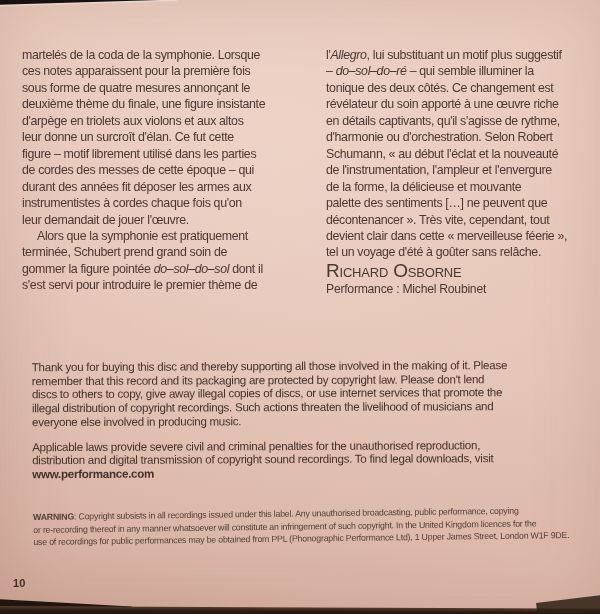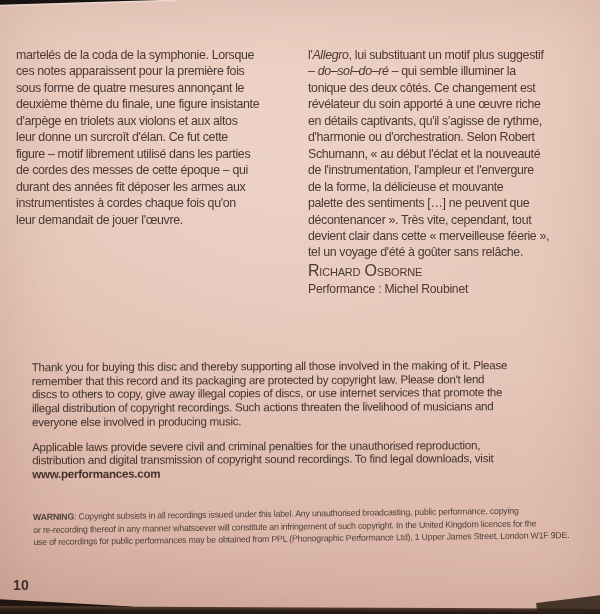--- a/index.html
+++ b/index.html
@@ -5,32 +5,32 @@
   html,body{margin:0;padding:0;background:#888;}
   .photo{
     position:relative;width:600px;height:614px;overflow:hidden;
     font-family:"Liberation Sans","DejaVu Sans",sans-serif;
     background:
       radial-gradient(ellipse 130% 110% at 45% 25%, rgba(255,242,232,0.30), rgba(255,255,255,0) 62%),
       linear-gradient(196deg,#e9c9bb 0%,#e3c2b4 50%,#dab4a6 86%,#d0a89a 100%);
     box-shadow:inset 0 0 70px rgba(115,68,48,0.16);
   }
   
-  .cols{position:absolute;top:47px;left:16px;right:10px;display:flex;gap:16px;}
+  .cols{position:absolute;top:47px;left:22px;right:10px;display:flex;gap:28px;}
   .col{flex:0 0 auto;}
   .col.left{width:276px;}
   .col.right{width:268px;}
   .fr{
     margin:0;white-space:pre;font-size:12.4px;line-height:16.45px;
     color:#4b3833;letter-spacing:-0.35px;
   }
   .fr .it{font-style:italic;margin-top:10px;}
   .indent{text-indent:15px;}
   .author{
-    margin:2px 0 0 0;font-variant:small-caps;font-size:16px;line-height:16px;
+    margin:2px 0 0 0;font-variant:small-caps;font-size:19px;line-height:16px;
     color:#4b3833;letter-spacing:-0.2px;white-space:pre;
   }
   .trans{
     margin:3px 0 0 0;font-size:12.2px;line-height:15px;color:#4b3833;
     letter-spacing:-0.25px;white-space:pre;
   }
   
   .english{position:absolute;top:359px;left:32px;width:562px;transform:rotate(-0.25deg);}
   .en{
     margin:0;white-space:pre;font-size:11.6px;line-height:13.7px;
@@ -39,21 +39,21 @@
   .en.legal{margin-top:11px;}
   .b{font-weight:bold;}
   
   .warning{
     position:absolute;top:511px;left:33px;width:560px;margin:0;
     white-space:pre;font-size:8.8px;line-height:12.5px;color:#51403a;
     letter-spacing:-0.22px;transform:rotate(-0.75deg);transform-origin:left top;
   }
   
   .pagenum{
-    position:absolute;left:13px;top:577px;font-size:14px;font-weight:bold;
+    position:absolute;left:13px;top:577px;font-size:11px;font-weight:bold;
     color:#40302a;letter-spacing:0.2px;
   }
   
   .edge{position:absolute;z-index:5;}
   .edge-top{
     top:-4px;left:-8px;width:186px;height:9px;background:#171210;
     transform:rotate(-1.7deg);transform-origin:left center;
     box-shadow:0 2px 2px -1px rgba(255,252,248,0.6);
   }
   .edge-bottom-line{
@@ -81,20 +81,24 @@
 ces notes apparaissent pour la première fois
 sous forme de quatre mesures annonçant le
 deuxième thème du finale, une figure insistante
 d'arpège en triolets aux violons et aux altos
 leur donne un surcroît d'élan. Ce fut cette
 figure – motif librement utilisé dans les parties
 de cordes des messes de cette époque – qui
 durant des années fit déposer les armes aux
 instrumentistes à cordes chaque fois qu'on
 leur demandait de jouer l'œuvre.</p>
+      <p class="fr indent"><span>Alors que la symphonie est pratiquement
+terminée, Schubert prend grand soin de
+gommer la figure pointée </span><span class="it">do–sol–do–sol</span><span> dont il
+s'est servi pour introduire le premier thème de</span></p>
     </div>
     <div class="col right">
       <p class="fr"><span>l'</span><span class="it">Allegro</span><span>, lui substituant un motif plus suggestif
 – </span><span class="it">do–sol–do–ré</span><span> – qui semble illuminer la
 tonique des deux côtés. Ce changement est
 révélateur du soin apporté à une œuvre riche
 en détails captivants, qu'il s'agisse de rythme,
 d'harmonie ou d'orchestration. Selon Robert
 Schumann, « au début l'éclat et la nouveauté
 de l'instrumentation, l'ampleur et l'envergure
@@ -109,21 +113,21 @@
   </div>
 
   <div class="english">
     <p class="en">Thank you for buying this disc and thereby supporting all those involved in the making of it. Please
 remember that this record and its packaging are protected by copyright law. Please don't lend
 discs to others to copy, give away illegal copies of discs, or use internet services that promote the
 illegal distribution of copyright recordings. Such actions threaten the livelihood of musicians and
 everyone else involved in producing music.</p>
     <p class="en legal"><span>Applicable laws provide severe civil and criminal penalties for the unauthorised reproduction,
 distribution and digital transmission of copyright sound recordings. To find legal downloads, visit
-</span><span class="b">www.performances.com</span></p>
+</span><span class="b">www.performance.com</span></p>
   </div>
 
   <p class="warning"><span class="b">WARNING</span><span>: Copyright subsists in all recordings issued under this label. Any unauthorised broadcasting, public performance, copying
 or re-recording thereof in any manner whatsoever will constitute an infringement of such copyright. In the United Kingdom licences for the
 use of recordings for public performances may be obtained from PPL (Phonographic Performance Ltd), 1 Upper James Street, London W1F 9DE.</span></p>
 
   <div class="pagenum">10</div>
 
   <div class="edge edge-top"></div>
   <div class="edge edge-bottom-wedge"></div>

